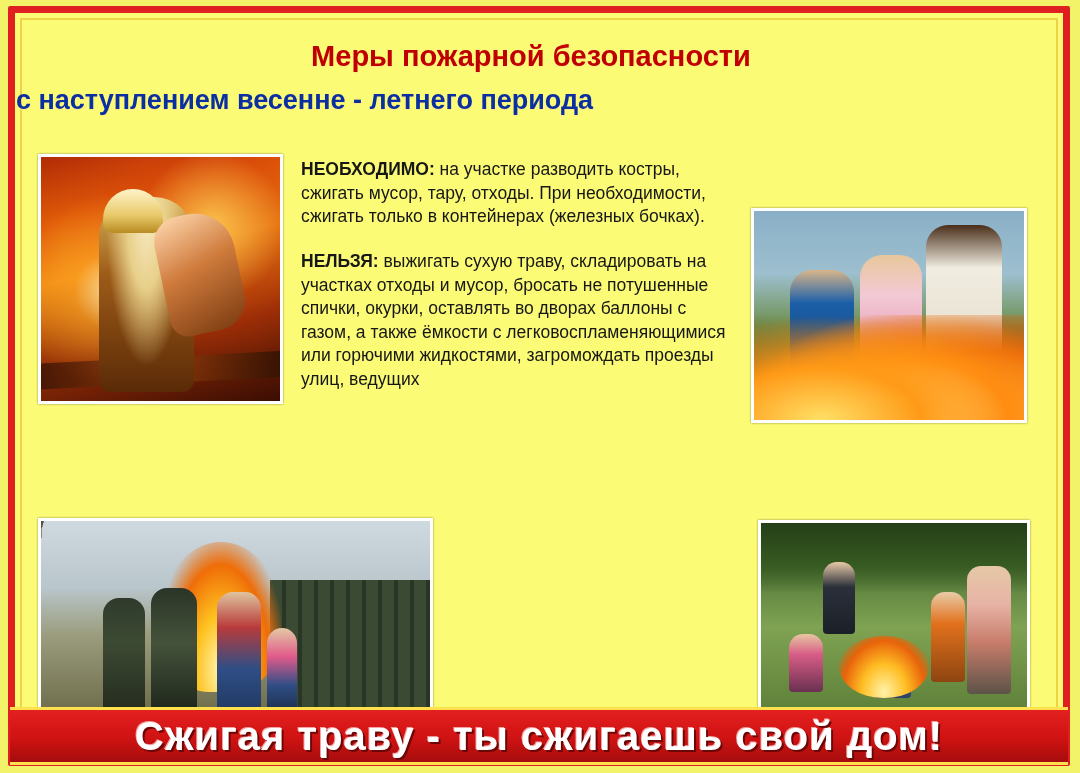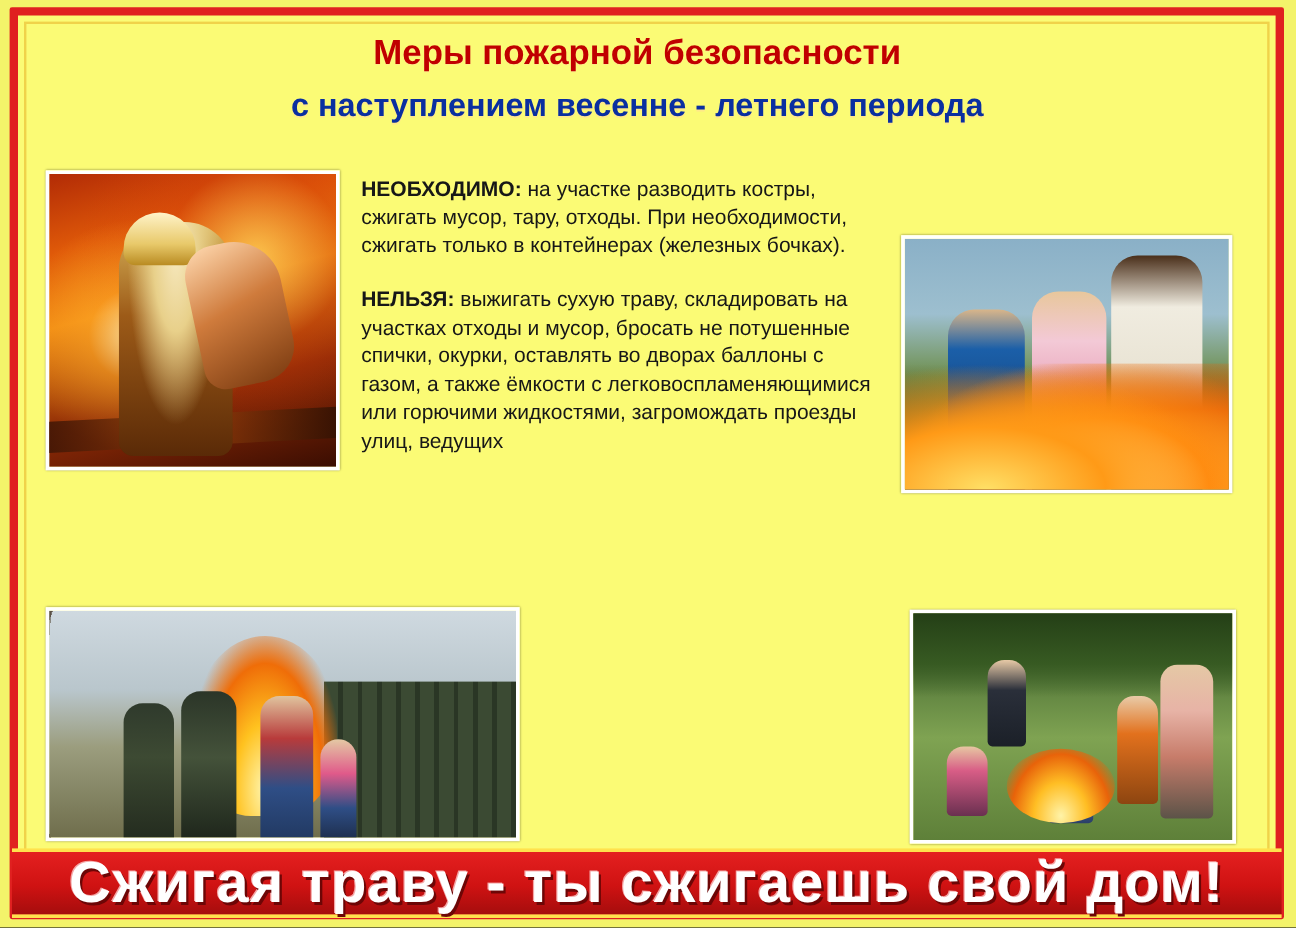--- a/index.html
+++ b/index.html
@@ -31,35 +31,34 @@
     border-radius: 2px;
   }
   .frame-inner {
     position: absolute;
     left: 5px; top: 5px; right: 5px; bottom: 5px;
     border: 2px solid #f0d24a;
     box-sizing: border-box;
   }
   .content {
     position: absolute;
-    left: 16px; top: 16px;
+    left: 16px; top: 28px;
     width: 1030px;
     height: 690px;
   }
   .title1 {
     text-align: center;
     color: #c00000;
     font-weight: bold;
     font-size: 29px;
     letter-spacing: 0px;
     margin-top: 12px;
     text-shadow: 0 1px 0 #ffe98a;
   }
   .title2 {
-    text-align: center;
     color: #0a2fa0;
     font-weight: bold;
     font-size: 27px;
     margin-top: 12px;
     text-shadow: 0 1px 0 #ffe98a;
   }
 
   
   .photo {
     position: absolute;
@@ -217,21 +216,21 @@
     border-top: 3px solid #ffe14d;
     border-bottom: 3px solid #ffe14d;
     display: flex;
     align-items: center;
     justify-content: center;
     box-sizing: border-box;
   }
   .banner-text {
     color: #ffffff;
     font-weight: bold;
-    font-size: 48px;
+    font-size: 40px;
     letter-spacing: 1px;
     white-space: nowrap;
     text-shadow: 2px 2px 0 #6d0606, -1px -1px 0 #f4a6a6;
   }
 </style>
 </head>
 <body>
 
 <div class="poster">
   <div class="frame-outer">

